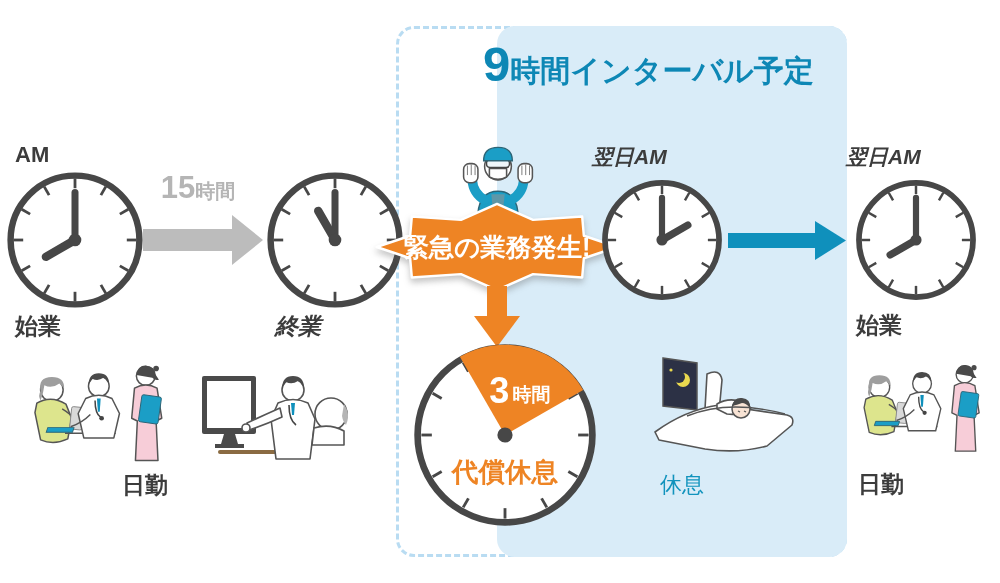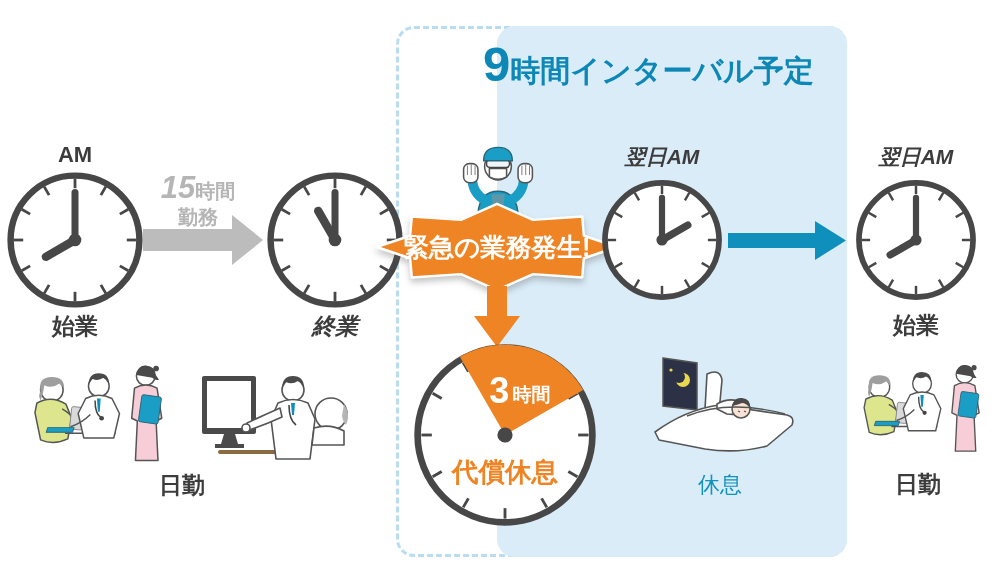--- a/index.html
+++ b/index.html
@@ -7,27 +7,27 @@
          font-family:"Liberation Sans","DejaVu Sans",sans-serif;}
   .abs{position:absolute;}
   
   .dashed-zone{left:396px;top:26px;width:451px;height:531px;border:3px dashed #b9dcf2;border-radius:18px;box-sizing:border-box;background:#fff;}
   .blue-panel{left:497px;top:26px;width:350px;height:531px;background:#d9ecf8;border-radius:18px;}
   
   .title{left:483px;top:40px;display:flex;align-items:baseline;color:#0d87b5;font-weight:bold;}
   .title-num{font-size:49px;line-height:1;}
   .title-text{font-size:30px;line-height:1;margin-top:12px;}
   
-  .lbl{color:#3c3c3c;font-weight:600;text-align:center;font-size:22px;}
+  .lbl{color:#3c3c3c;font-weight:600;font-size:22px;}
   .lbl.small{font-size:21px;font-style:italic;}
   .lbl.teal{color:#1193bd;font-weight:normal;}
   .lbl.big{font-size:23px;font-weight:bold;}
   
   .work-note{left:140px;top:170px;width:116px;text-align:center;color:#b5b5b5;font-weight:bold;line-height:1.15;}
-  .work-note .num{font-size:31px;font-style:italic;}
+  .work-note .num{font-size:31px;}
   .work-note .unit{font-size:20px;}
   .work-note .word{font-size:20px;display:block;}
   
   svg.clock .face{fill:#fff;stroke:#474747;stroke-width:4.6;}
   svg.clock .hand{stroke:#474747;stroke-linecap:round;}
   svg.clock .hour{stroke-width:6;}
   svg.clock .minute{stroke-width:5;}
   .burst{filter:drop-shadow(0 4px 3px rgba(90,90,90,.35));}
   .outline{fill:#fff;stroke:#555;stroke-width:1.6;stroke-linejoin:round;stroke-linecap:round;}
   .noline{stroke:none;}
@@ -63,21 +63,20 @@
         <line x1="31.499999999999982" y1="17.95706005997578" x2="27.99999999999998" y2="11.894882233484708" stroke="#474747" stroke-width="2"></line>
       </g>
     <line class="hand minute" x1="50" y1="50" x2="50" y2="16" transform="rotate(0 50 50)"></line>
     <line class="hand hour" x1="50" y1="50" x2="50" y2="26" transform="rotate(240 50 50)"></line>
     <circle cx="50" cy="50" r="4.5" fill="#474747"></circle>
   </svg>
   <div class="abs lbl big" style="left:15px;top:311px;width:120px;">始業</div>
 
   <div class="abs work-note">
     <span><span class="num">15</span><span class="unit">時間</span></span>
-    <span class="word">勤務</span>
   </div>
   <svg class="abs" viewBox="0 0 120 52" style="left:143px;top:214px;width:120px;height:52px">
     <rect x="0" y="15" width="91" height="22" fill="#bcbcbc"></rect>
     <polygon points="89,1 120,26 89,51" fill="#bcbcbc"></polygon>
   </svg>
 
   <svg class="abs clock" viewBox="0 0 100 100" style="left:265px;top:170px;width:140px;height:140px">
     <circle class="face" cx="50" cy="50" r="46"></circle>
     <g>
         <line x1="50" y1="13" x2="50" y2="6" stroke="#474747" stroke-width="2"></line>

